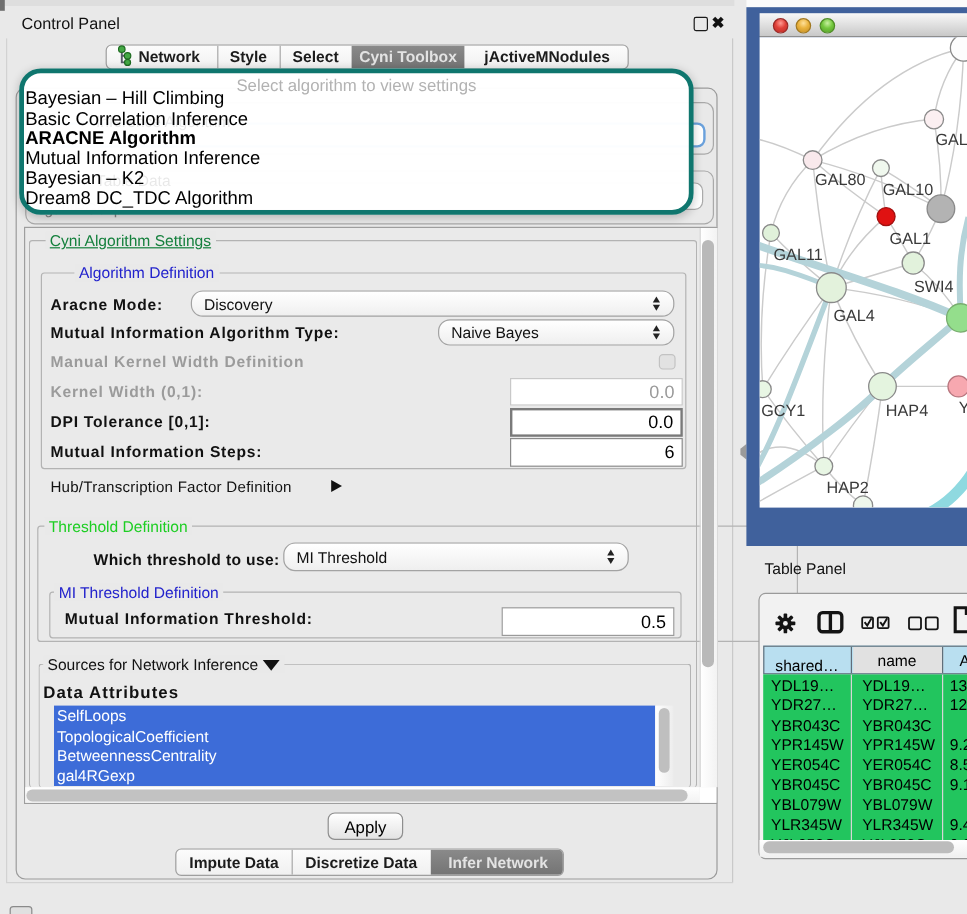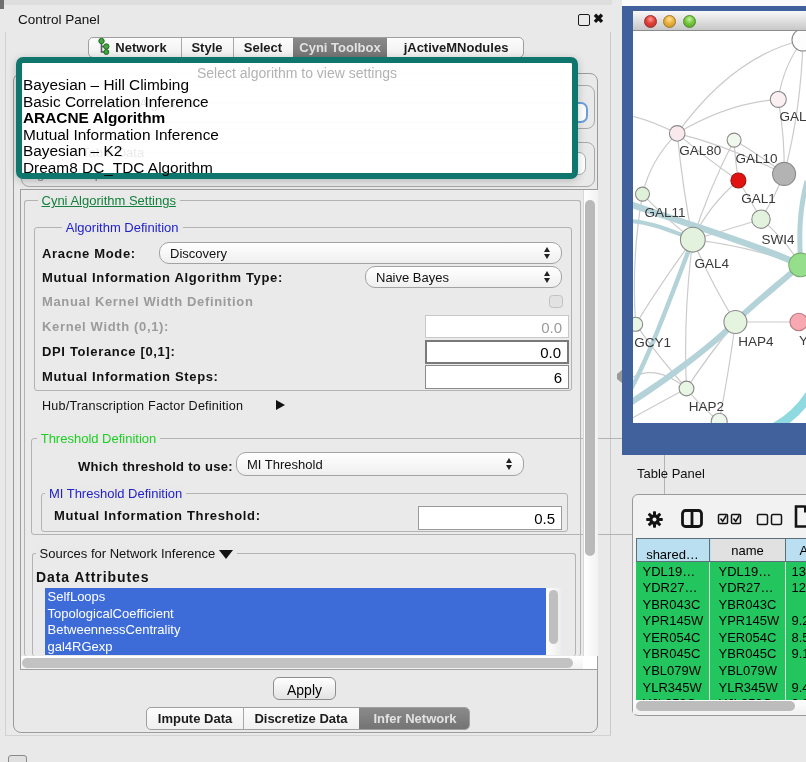--- a/index.html
+++ b/index.html
@@ -138,21 +138,21 @@
 
 <div class="seg" style="left:146px;top:707px;width:324px;height:23px;">
   <div class="it" style="left:0;width:96px;"><span style="position:relative;top:3px;">Impute Data</span></div>
   <div class="sep" style="left:96px;"></div>
   <div class="it" style="left:96px;width:116px;"><span style="position:relative;top:3px;">Discretize Data</span></div>
   <div class="it sel" style="left:212px;width:112px;"><span style="position:relative;top:3px;">Infer Network</span></div>
 </div>
 
 <div class="abs" style="left:8px;top:755px;width:17px;height:12px;border:1px solid #8a8a8a;background:#e0e0e0;border-radius:3px;"></div>
 
-<div class="abs" style="left:16px;top:57px;width:562px;height:121.5px;background:rgba(255,255,255,0.975);border:6px solid #0f766e;border-radius:7px;box-sizing:border-box;box-shadow:0 2px 8px rgba(0,0,0,0.22);">
+<div class="abs" style="left:16px;top:57px;width:562px;height:121.5px;background:rgba(255,255,255,0.975);border:4px solid #0f766e;border-radius:18px;box-sizing:border-box;box-shadow:0 2px 8px rgba(0,0,0,0.22);">
   <div style="position:absolute;left:0;right:0;top:2px;text-align:center;font-size:14px;color:#b2b2b2;">Select algorithm to view settings</div>
   <div style="position:absolute;left:60px;top:33px;font-size:13px;color:rgba(0,0,0,0.09);">Inference Algorithm</div>
   <div style="position:absolute;left:60px;top:82px;font-size:13px;color:rgba(0,0,0,0.09);">Table Data</div>
   <div style="position:absolute;left:1px;top:14px;font-size:15.4px;line-height:16.5px;color:#000;white-space:nowrap;">Bayesian – Hill Climbing<br>Basic Correlation Inference<br><b>ARACNE Algorithm</b><br>Mutual Information Inference<br>Bayesian – K2<br>Dream8 DC_TDC Algorithm</div>
 </div>
 
 <div class="abs" style="left:622px;top:0;width:184px;height:6px;background:#fbfbfb;"></div>
 <div class="abs" style="left:612px;top:370px;width:5px;height:5px;border-top:4px solid transparent;border-bottom:4px solid transparent;border-right:5px solid #9a9a9a;"></div>
 
 <div class="abs" style="left:622px;top:6px;width:184px;height:449px;background:#40619c;"></div>

